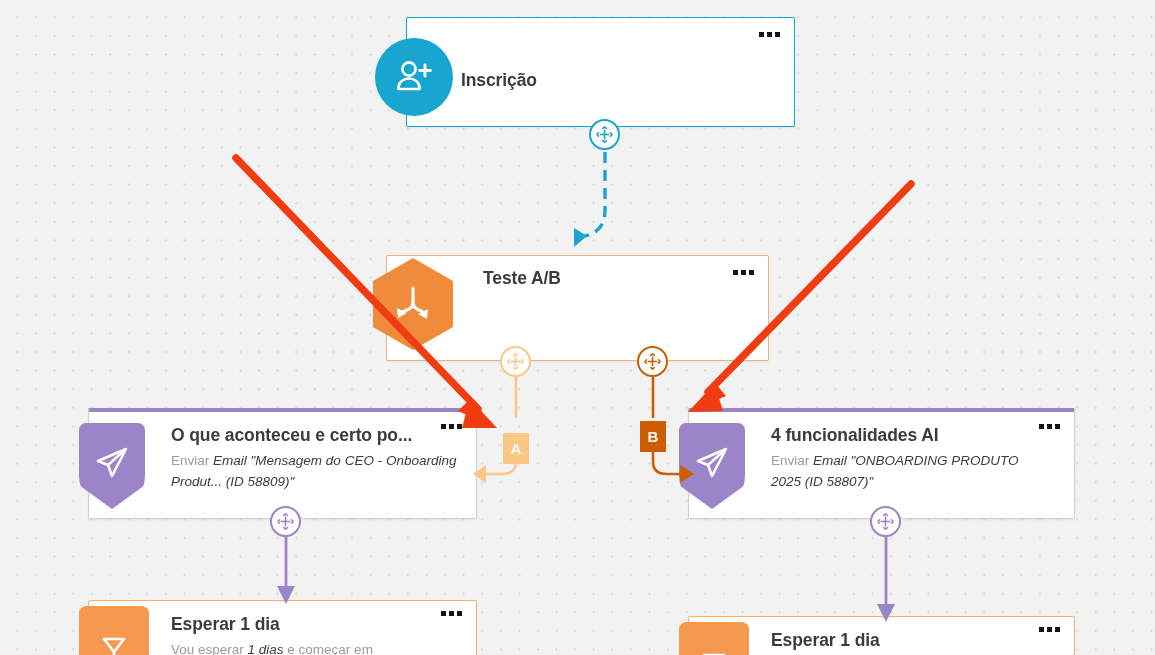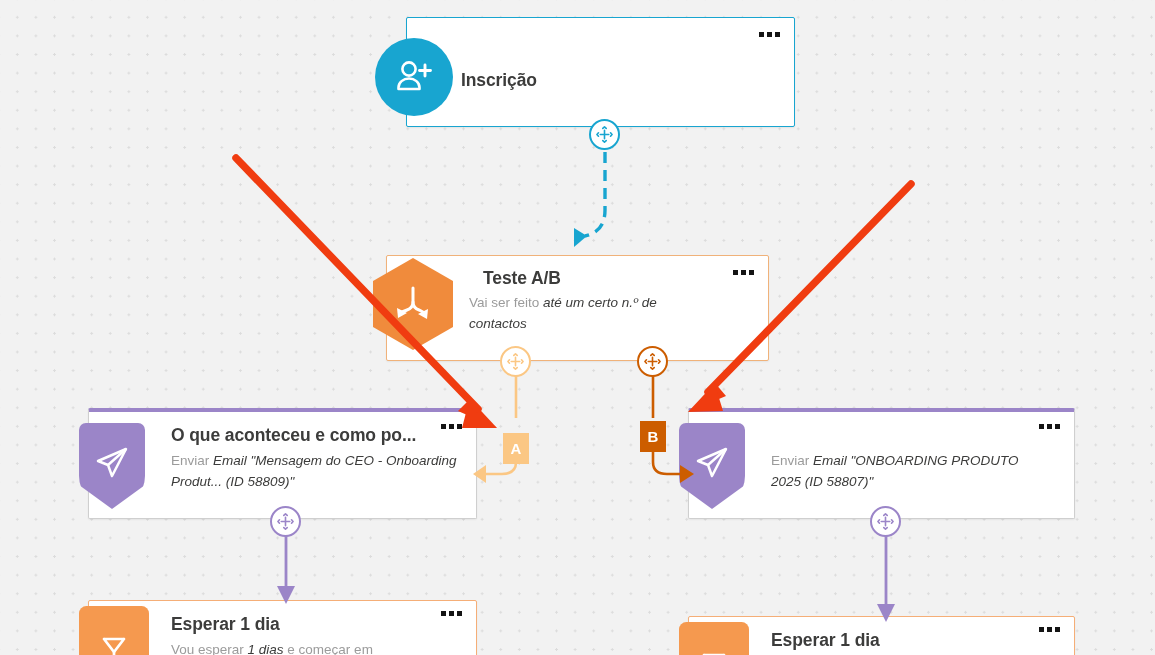--- a/index.html
+++ b/index.html
@@ -146,23 +146,20 @@
   <div class="circle-icon" style="left:375px; top:38px; width:78px; height:78px; background:#18a5d0;">
     <svg width="42" height="42" viewBox="0 0 42 42">
       <circle cx="16" cy="13" r="6.6" fill="none" stroke="#fff" stroke-width="2.6"></circle>
       <path d="M5.5,31.5 a10.5,9 0 0,1 21,0 v1.5 h-21 z" fill="none" stroke="#fff" stroke-width="2.6" stroke-linejoin="round"></path>
       <path d="M32,9 v11 M26.5,14.5 h11" stroke="#fff" stroke-width="2.9" stroke-linecap="round"></path>
     </svg>
   </div>
 
   <div class="node" style="left:386px; top:255px; width:383px; height:106px; border-color:#f0b27a;">
     <div class="title" style="left:96px; top:12px;">Teste A/B</div>
-    <div class="desc" style="left:82px; top:36px; width:230px;">
-      <span>Vai ser feito </span><i>até um certo n.º de contactos</i>
-    </div>
     <div class="dots" style="right:14px; top:14px;">
       <span></span>
       <span></span>
       <span></span>
     </div>
   </div>
   <div class="hex-icon" style="left:373px; top:258px; width:80px; height:92px; background:#f08b3c;">
     <svg width="44" height="44" viewBox="0 0 44 44">
       <path d="M22,6 v14 q0,6 -6,8 l-5,2" fill="none" stroke="#fff" stroke-width="3" stroke-linecap="round"></path>
       <path d="M22,20 q0,6 6,8 l4,2" fill="none" stroke="#fff" stroke-width="3" stroke-linecap="round"></path>
@@ -191,21 +188,21 @@
         <path d="M2.6,7.2 L1,9 L2.6,10.8"></path>
         <path d="M15.4,7.2 L17,9 L15.4,10.8"></path>
       </g>
     </svg>
   </div>
 
   <div class="ab-label" style="left:503px; top:433px; background:#fbc784;">A</div>
   <div class="ab-label" style="left:640px; top:421px; background:#cc5d00;">B</div>
 
   <div class="node" style="left:88px; top:408px; width:389px; height:111px; border-color:#cfcfcf; border-top:4px solid #9b85c8;">
-    <div class="title" style="left:82px; top:13px;">O que aconteceu e como po...</div>
+    <div class="title" style="left:82px; top:13px;">O que aconteceu e certo po...</div>
     <div class="desc" style="left:82px; top:38px; width:290px;">
       <span>Enviar </span><i>Email "Mensagem do CEO - Onboarding Produt... (ID 58809)"</i>
     </div>
     <div class="dots" style="right:14px; top:12px;">
       <span></span>
       <span></span>
       <span></span>
     </div>
   </div>
   <div class="shield-icon" style="left:79px; top:423px; width:66px; height:86px; background:#9b85c8;">
@@ -220,20 +217,21 @@
         <path d="M9,4.5 v9 M4.5,9 h9"></path>
         <path d="M7.2,2.6 L9,1 L10.8,2.6"></path>
         <path d="M7.2,15.4 L9,17 L10.8,15.4"></path>
         <path d="M2.6,7.2 L1,9 L2.6,10.8"></path>
         <path d="M15.4,7.2 L17,9 L15.4,10.8"></path>
       </g>
     </svg>
   </div>
 
   <div class="node" style="left:688px; top:408px; width:387px; height:111px; border-color:#cfcfcf; border-top:4px solid #9b85c8;">
+    <div class="title" style="left:82px; top:13px;">4 funcionalidades AI</div>
     <div class="desc" style="left:82px; top:38px; width:270px;">
       <span>Enviar </span><i>Email "ONBOARDING PRODUTO 2025 (ID 58807)"</i>
     </div>
     <div class="dots" style="right:14px; top:12px;">
       <span></span>
       <span></span>
       <span></span>
     </div>
   </div>
   <div class="shield-icon" style="left:679px; top:423px; width:66px; height:86px; background:#9b85c8;">

